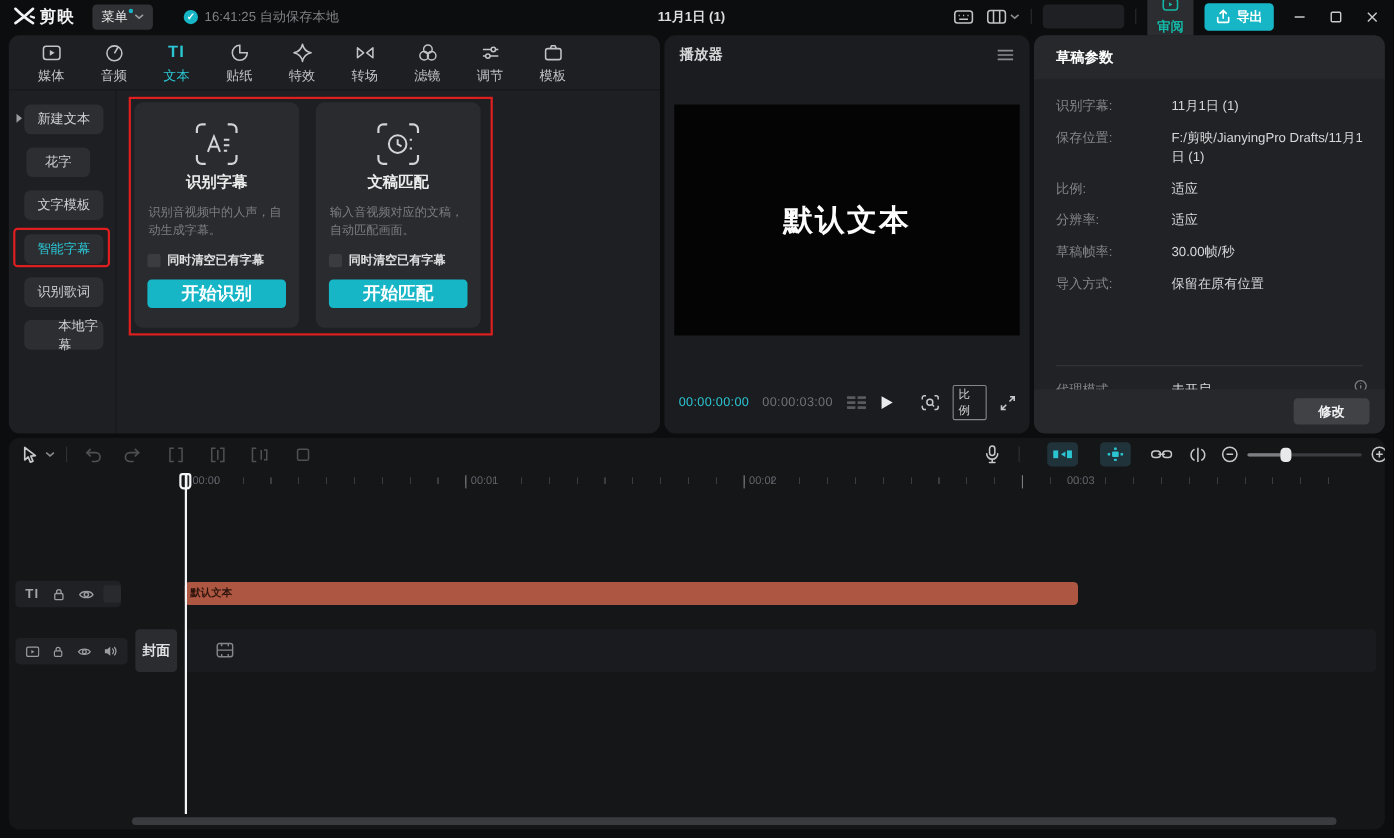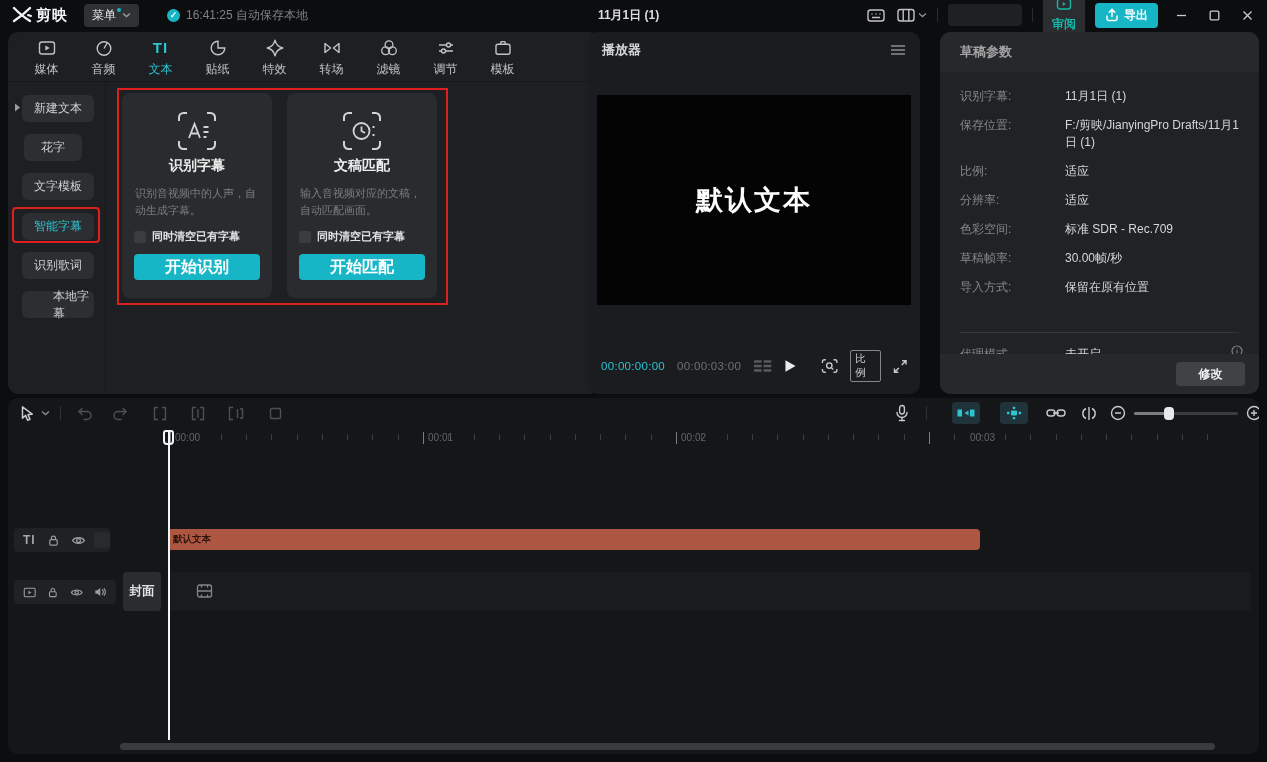--- a/index.html
+++ b/index.html
@@ -25,21 +25,21 @@
   .tb-right { margin-left:auto; display:flex; align-items:center; gap:10px; }
   .tb-ic { color:#c3c4c7; display:flex; align-items:center; gap:2px; }
   .tb-sep { width:1px; height:14px; background:#2b2c30; }
   .user-ph { width:74px; height:22px; background:#1e2023; border-radius:4px; }
   .review-btn { display:flex; align-items:center; gap:5px; background:#2c2d31; border-radius:4px; padding:4px 9px; color:#14b8a6; font-size:12px; font-weight:bold;flex-direction:column; }
   .export-btn { display:flex; align-items:center; gap:5px; background:var(--accent); border-radius:4px; padding:4px 10px; color:#ffffff; font-size:12px; font-weight:bold; }
   .winctl { display:flex; align-items:center; gap:22px; margin-left:8px; padding-right:6px; color:#c9cacd; }
 
   
   .panel-left   { position:absolute; left:8px;   top:32px;  width:592px;  height:362px; background:#1d1f22; border-radius:10px; }
-  .panel-center { position:absolute; left:588px; top:32px;  width:332px;  height:362px; background:#1b1c1f; border-radius:10px; }
+  .panel-center { position:absolute; left:604px; top:32px;  width:332px;  height:362px; background:#1b1c1f; border-radius:10px; }
   .panel-right  { position:absolute; left:940px; top:32px;  width:319px;  height:362px; background:#202225; border-radius:10px; overflow:hidden; }
   .panel-tl     { position:absolute; left:8px;   top:398px; width:1251px; height:356px; background:#151618; border-radius:10px; overflow:hidden; }
 
   
   .top-toolbar { display:flex; padding:6px 0 0 10px; height:48px; }
   .tool-item { width:57px; display:flex; flex-direction:column; align-items:center; gap:3px; color:#c2c3c6; cursor:default; }
   .tool-item .tlab { font-size:12px; }
   .tool-item.active { color:var(--accent2); }
   .ti-glyph { font-size:15px; font-weight:bold; letter-spacing:1px; line-height:20px; height:20px; }
   .lp-divider { position:absolute; left:0; top:49px; width:100%; height:1px; background:#17181a; }
@@ -68,21 +68,21 @@
   .player-canvas { position:absolute; left:9px; top:63px; width:314px; height:210px; background:#040404; display:flex; align-items:center; justify-content:center; }
   .canvas-text { font-family:"Liberation Serif", serif; font-size:27px; font-weight:bold; color:#fdfdfd; letter-spacing:2px; }
   .player-controls { position:absolute; left:0; bottom:12px; width:100%; display:flex; align-items:center; padding:0 13px; gap:12px; }
   .t-cur { font-size:11.5px; color:var(--accent2); letter-spacing:.3px; }
   .t-tot { font-size:11.5px; color:#707175; letter-spacing:.3px; }
   .ratio-btn { border:1px solid #85868a; border-radius:2px; color:#d2d3d5; font-size:10.5px; padding:1px 4px; }
   .pc-ic { color:#c7c8cb; }
   .spacer { flex:1; }
 
   
-  .draft-header { height:40px; background:#26282c; border-radius:10px 10px 0 0; display:flex; align-items:center; padding:0 20px; font-size:13px; font-weight:bold; color:#a3a3a3; }
+  .draft-header { height:40px; background:#26282c; border-radius:10px 10px 0 0; display:flex; align-items:center; padding:0 20px; font-size:13px; font-weight:bold; color:#ffffff; }
   .draft-rows { padding:16px 20px 0; }
   .drow { display:flex; margin-bottom:12px; }
   .drow .dl { width:105px; flex:none; font-size:12px; color:#85868a; line-height:17px; }
   .drow .dv { font-size:12px; color:#d6d7d9; line-height:17px; }
   .draft-div { position:absolute; left:20px; right:20px; top:300px; height:1px; background:#35363a; }
   .clipped-row { position:absolute; left:20px; right:40px; top:314px; height:9px; overflow:hidden; display:flex; }
   .clipped-row .dl { width:105px; flex:none; font-size:12px; color:#85868a; }
   .clipped-row .dv { font-size:12px; color:#d6d7d9; }
   .info-ic { position:absolute; right:16px; top:313px; color:#7e7f83; }
   .draft-bottom { position:absolute; left:0; right:0; bottom:0; height:40px; background:#26282c; border-radius:0 0 10px 10px; }
@@ -358,24 +358,20 @@
         </div>
       <div class="drow">
           <span class="dl">比例:</span>
           <span class="dv">适应</span>
         </div>
       <div class="drow">
           <span class="dl">分辨率:</span>
           <span class="dv">适应</span>
         </div>
       <div class="drow">
-          <span class="dl">色彩空间:</span>
-          <span class="dv">标准 SDR - Rec.709</span>
-        </div>
-      <div class="drow">
           <span class="dl">草稿帧率:</span>
           <span class="dv">30.00帧/秒</span>
         </div>
       <div class="drow">
           <span class="dl">导入方式:</span>
           <span class="dv">保留在原有位置</span>
         </div>
     </div>
     <div class="draft-div"></div>
     <div class="clipped-row">

